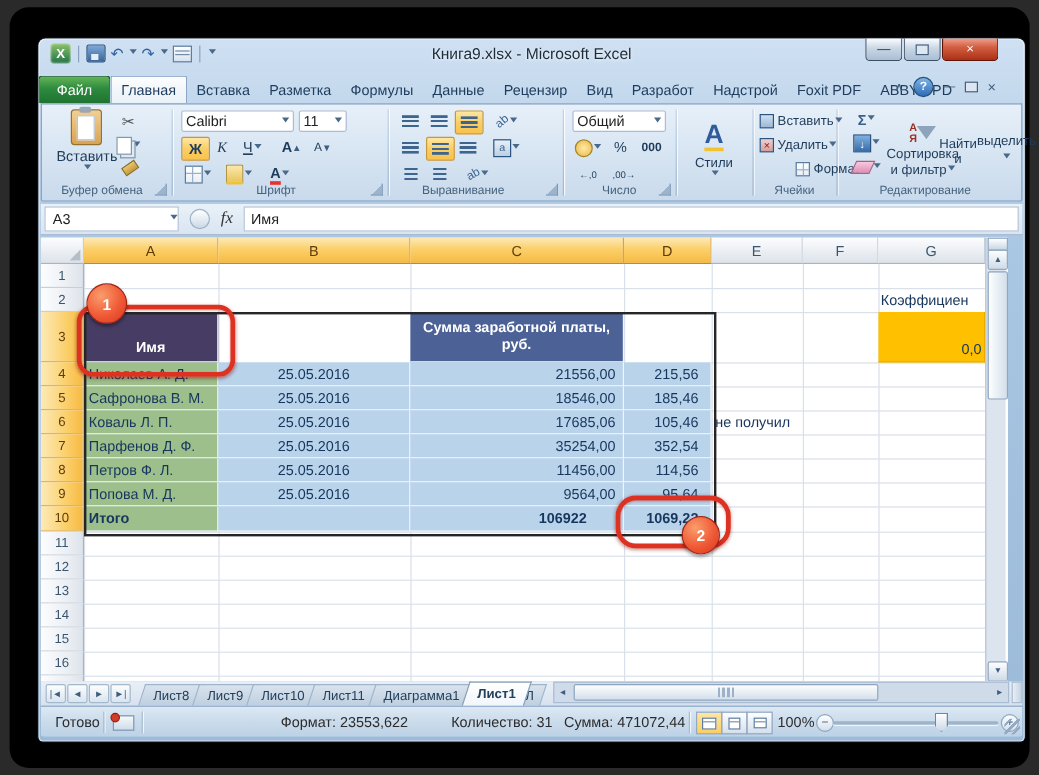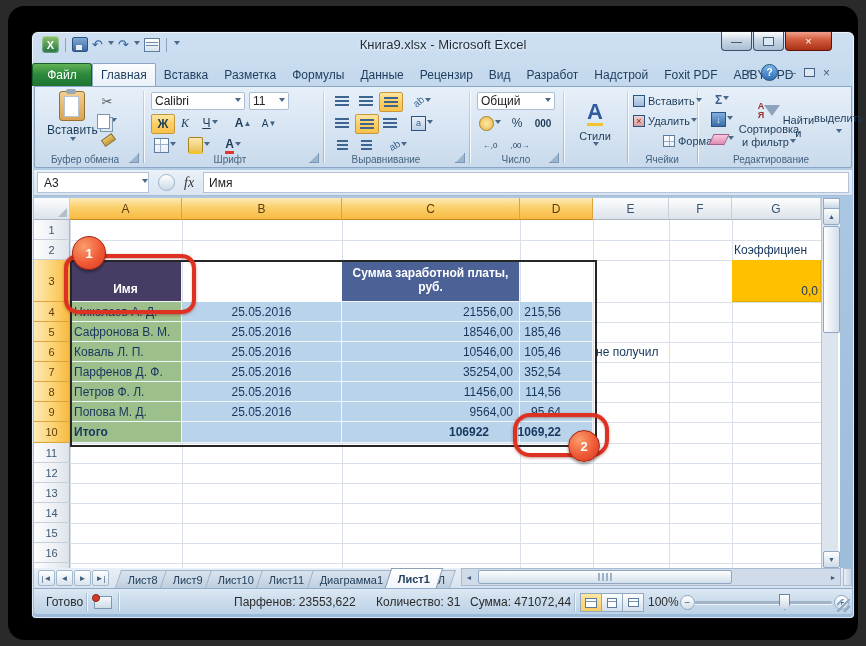--- a/index.html
+++ b/index.html
@@ -78,21 +78,21 @@
   .r1{top:0;height:20px}.r2{top:20px;height:20px}.r3{top:40px;height:42px}.r4{top:82px;height:20px}
   .r5{top:102px;height:20px}.r6{top:122px;height:20px}.r7{top:142px;height:20px}.r8{top:162px;height:20px}
   .r9{top:182px;height:20px}.r10{top:202px;height:21px}.r11{top:223px;height:20px}.r12{top:243px;height:20px}
   .r13{top:263px;height:20px}.r14{top:283px;height:20px}.r15{top:303px;height:20px}.r16{top:323px;height:20px}.r17{top:343px;height:20px}
   .cell{position:absolute;box-sizing:border-box;display:flex;align-items:center;font-size:12px;color:#17365d;border-right:1px solid #f0f5fa;border-bottom:1px solid #f0f5fa}
   .bgG{background:#9cbf8c}.bgB{background:#b9d3eb}
   .hd{background:#4c6196;color:#fff;font-weight:bold;justify-content:center;text-align:center;line-height:1.15}
   .hd.bot{align-items:flex-end;padding-bottom:4px}
   .hdsel{background:#473c63}
   .nm{justify-content:flex-start;padding-left:4px}
-  .ct{justify-content:center}.rt{justify-content:flex-end;padding-right:6px}.rt2{justify-content:flex-end;padding-right:31px}
+  .ct{justify-content:center}.rt{justify-content:flex-end;padding-right:6px}.rt2{justify-content:flex-end;padding-right:10px}
   .bold{font-weight:bold}
   #selbox{position:absolute;left:36px;top:40px;width:523px;height:183px;border:2px solid #262626;pointer-events:none;z-index:3}
   .note{position:absolute;font-size:12px;color:#17365d;display:flex;align-items:center}
   .gold{background:#ffc000;border-right:1px solid #e7ac00;border-bottom:1px solid #e7ac00}
   
   .ann{position:absolute;border:4px solid #dd3222;z-index:5;box-shadow:0 1px 3px rgba(120,20,10,.45),inset 0 1px 2px rgba(120,20,10,.35)}
   .badge{position:absolute;border-radius:50%;background:radial-gradient(circle at 35% 30%,#fa9d6c,#ef5a36 55%,#d8351f);border:1px solid #a32413;color:#fff;font-weight:bold;font-size:13px;display:flex;align-items:center;justify-content:center;z-index:6;box-shadow:0 2px 3px rgba(0,0,0,.4)}
   
   #vsc{position:absolute;left:787px;top:0;width:17px;height:370px;background:#dce4ee;border-left:1px solid #b6c4d4;box-sizing:border-box}
   .varr{position:absolute;left:1px;width:15px;height:15px;background:linear-gradient(#fdfefe,#cfdbe8);border:1px solid #93a9c2;border-radius:2px;display:flex;align-items:center;justify-content:center;font-size:7px;color:#3f5e7e}
@@ -415,21 +415,21 @@
       <div class="cell cA r4 bgG nm">Николаев А. Д.</div>
       <div class="cell cB r4 bgB ct">25.05.2016</div>
       <div class="cell cC r4 bgB rt">21556,00</div>
       <div class="cell cD r4 bgB rt2">215,56</div>
       <div class="cell cA r5 bgG nm">Сафронова В. М.</div>
       <div class="cell cB r5 bgB ct">25.05.2016</div>
       <div class="cell cC r5 bgB rt">18546,00</div>
       <div class="cell cD r5 bgB rt2">185,46</div>
       <div class="cell cA r6 bgG nm">Коваль Л. П.</div>
       <div class="cell cB r6 bgB ct">25.05.2016</div>
-      <div class="cell cC r6 bgB rt">10546,00</div>
+      <div class="cell cC r6 bgB rt">17685,06</div>
       <div class="cell cD r6 bgB rt2">105,46</div>
       <div class="cell cA r7 bgG nm">Парфенов Д. Ф.</div>
       <div class="cell cB r7 bgB ct">25.05.2016</div>
       <div class="cell cC r7 bgB rt">35254,00</div>
       <div class="cell cD r7 bgB rt2">352,54</div>
       <div class="cell cA r8 bgG nm">Петров Ф. Л.</div>
       <div class="cell cB r8 bgB ct">25.05.2016</div>
       <div class="cell cC r8 bgB rt">11456,00</div>
       <div class="cell cD r8 bgB rt2">114,56</div>
       <div class="cell cA r9 bgG nm">Попова М. Д.</div>
@@ -490,21 +490,21 @@
       <span class="harr" style="margin-left:auto">►</span>
     </div>
     <div class="hsplit"></div>
   </div>
 
   <div class="abs" id="sbar">
     <span class="abs" style="left:12px;top:6px">Готово</span>
     <span class="ssep" style="left:52px"></span>
     <span class="imacro"></span>
     <span class="ssep" style="left:84px"></span>
-    <span class="abs" style="left:200px;top:6px">Парфенов: 23553,622</span>
+    <span class="abs" style="left:200px;top:6px">Формат: 23553,622</span>
     <span class="abs" style="left:342px;top:6px">Количество: 31</span>
     <span class="abs" style="left:436px;top:6px">Сумма: 471072,44</span>
     <span class="ssep" style="left:540px"></span>
     <div class="vbtn on" style="left:546px">
         <span class="vico"></span>
       </div>
     <div class="vbtn" style="left:567px">
         <span class="vico" style="width:8px"></span>
       </div>
     <div class="vbtn" style="left:588px">

